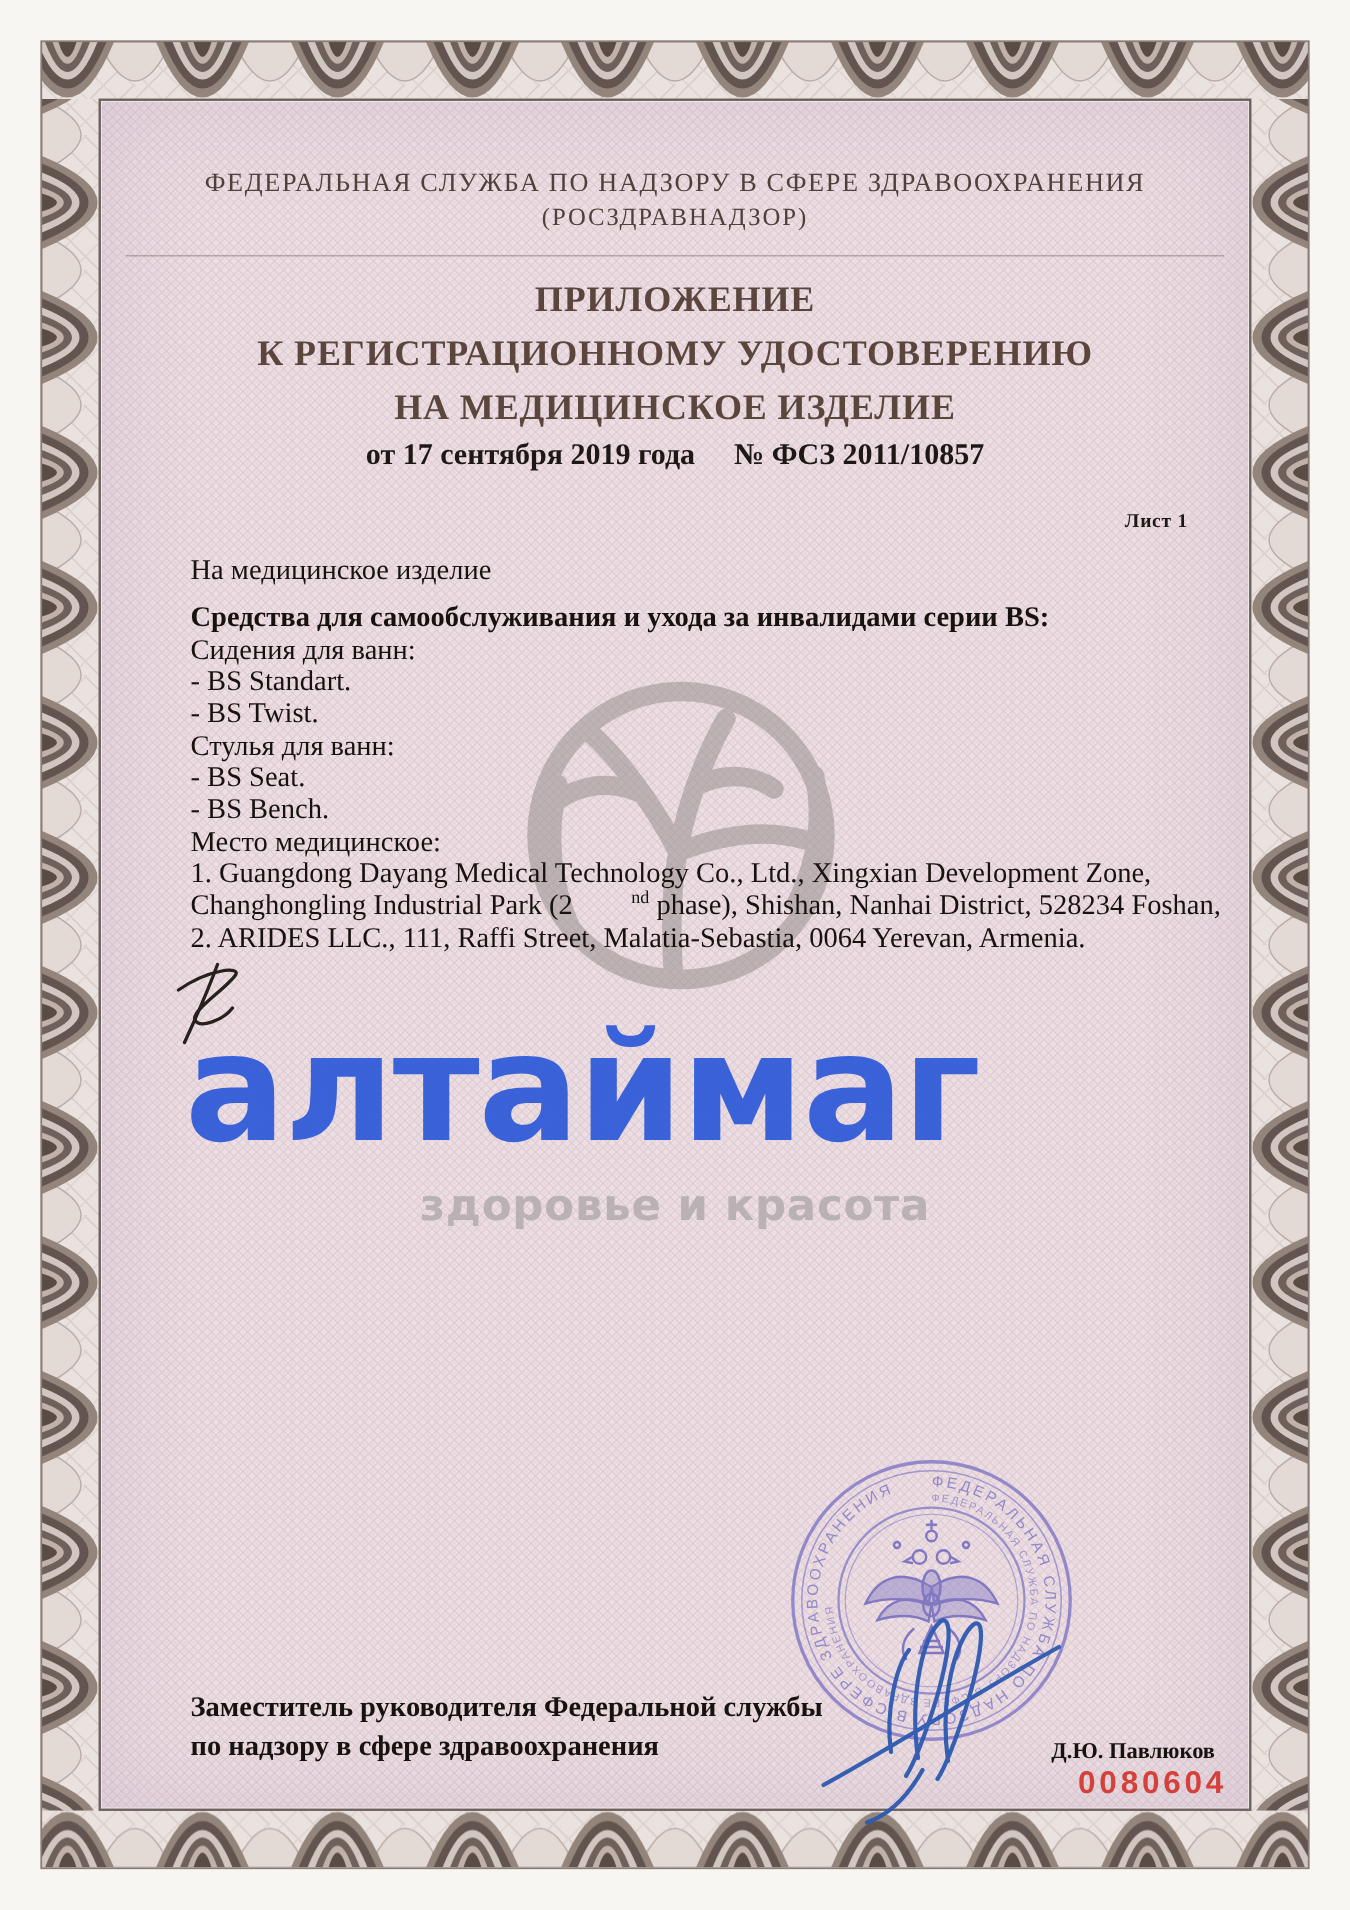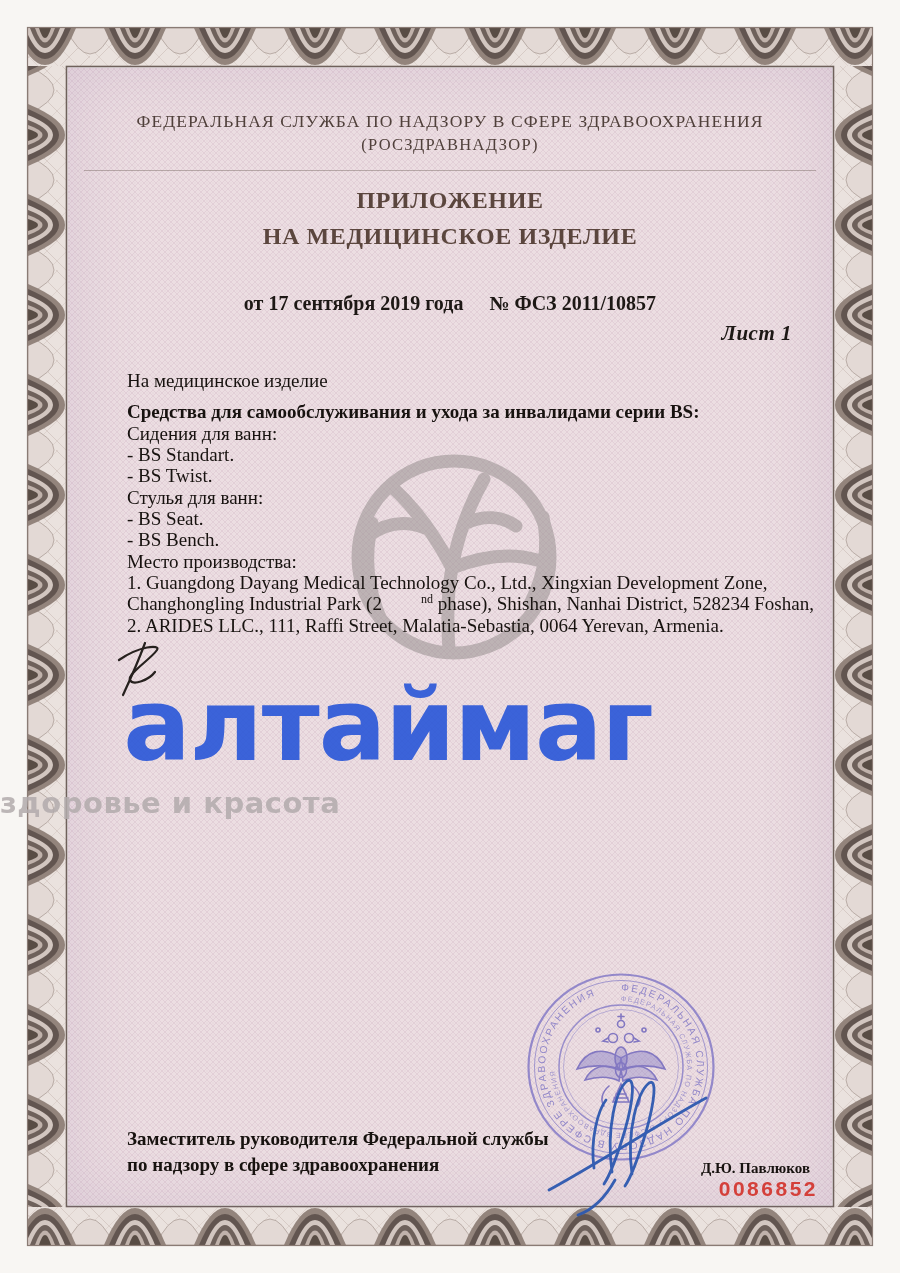--- a/index.html
+++ b/index.html
@@ -11,29 +11,29 @@
   .content-tint{position:absolute;left:67px;top:67px;width:766px;height:1140px;
       box-shadow:inset 0 0 70px rgba(140,110,160,.18);pointer-events:none;}
   .org{left:70px;top:109px;width:760px;text-align:center;color:#50403b;
        font-size:17.5px;letter-spacing:1.1px;line-height:24px;}
   .org .l2{font-size:16.5px;letter-spacing:1.3px;}
   .divider{left:84px;top:170px;width:732px;height:1px;background:rgba(120,104,98,.45);}
   .title{left:70px;top:182px;width:760px;text-align:center;color:#5b463e;font-weight:bold;
          font-size:24px;line-height:36px;letter-spacing:.6px;}
   .datarow{left:70px;top:292px;width:760px;display:flex;justify-content:center;gap:26px;
            font-weight:bold;color:#1d1815;font-size:20px;}
-  .sheet{top:321px;right:108px;font-weight:bold;color:#1d1815;font-size:21px;letter-spacing:.5px;font-style:italic;}
+  .sheet{top:339px;right:108px;font-weight:bold;color:#1d1815;font-size:13px;letter-spacing:.5px;}
   .body-text{left:127px;top:370px;width:690px;color:#17120f;font-size:19px;line-height:21.35px;}
   .body-text .ln{white-space:nowrap;}
   .body-text .b{font-weight:bold;margin-top:10px;}
   .sup{font-size:12px;vertical-align:super;line-height:0;padding-left:39px;}
   .wm-brand{left:0;top:676px;width:776px;text-align:center;
             font-family:"DejaVu Sans","Liberation Sans",sans-serif;font-weight:bold;
             font-size:100px;line-height:100px;letter-spacing:-1px;color:#1d4ed8;opacity:.85;}
-  .wm-tag{left:0;top:786px;width:900px;
+  .wm-tag{left:0;top:786px;width:900px;text-align:center;
           font-family:"DejaVu Sans","Liberation Sans",sans-serif;font-weight:bold;
           font-size:29px;letter-spacing:.5px;color:#b2abac;opacity:.85;}
   .foot-pos{left:127px;top:1126px;width:560px;font-weight:bold;color:#17120f;
             font-size:19px;line-height:26px;}
   .signer{top:1148px;right:90px;font-weight:bold;color:#17120f;font-size:15px;margin-top:12px;}
   .serial{top:1177px;right:82px;font-family:"Liberation Sans","DejaVu Sans",sans-serif;
           font-weight:bold;font-size:21px;letter-spacing:2.5px;color:#d4403a;}
 </style>
 </head>
 <body>
@@ -105,39 +105,40 @@
   <div class="abs wm-tag">здоровье и красота</div>
 
   <div class="abs org">
     <div>ФЕДЕРАЛЬНАЯ СЛУЖБА ПО НАДЗОРУ В СФЕРЕ ЗДРАВООХРАНЕНИЯ</div>
     <div class="l2">(РОСЗДРАВНАДЗОР)</div>
   </div>
   <div class="abs divider"></div>
 
   <div class="abs title">
     <div>ПРИЛОЖЕНИЕ</div>
+    <div>К РЕГИСТРАЦИОННОМУ УДОСТОВЕРЕНИЮ</div>
     <div>НА МЕДИЦИНСКОЕ ИЗДЕЛИЕ</div>
   </div>
 
   <div class="abs datarow">
     <span>от  17 сентября 2019 года</span>
     <span>№  ФСЗ 2011/10857</span>
   </div>
   <div class="abs sheet">Лист  1</div>
 
   <div class="abs body-text">
     <div class="ln">На медицинское изделие</div>
     <div class="ln b">Средства для самообслуживания и ухода за инвалидами серии BS:</div>
     <div class="ln">Сидения для ванн:</div>
     <div class="ln">- BS Standart.</div>
     <div class="ln">- BS Twist.</div>
     <div class="ln">Стулья для ванн:</div>
     <div class="ln">- BS Seat.</div>
     <div class="ln">- BS Bench.</div>
-    <div class="ln">Место производства:</div>
+    <div class="ln">Место медицинское:</div>
     <div class="ln">1. Guangdong Dayang Medical Technology Co., Ltd., Xingxian Development Zone,</div>
     <div class="ln"><span>Changhongling Industrial Park (2</span><span class="sup">nd</span><span> phase), Shishan, Nanhai District, 528234 Foshan,</span></div>
     <div class="ln">2. ARIDES LLC., 111, Raffi Street, Malatia-Sebastia, 0064 Yerevan, Armenia.</div>
   </div>
 
   <svg class="layer" style="left:105px;top:638px" width="90" height="62" viewBox="0 0 90 62" aria-hidden="true">
     <g stroke="#26211e" stroke-width="2.2" fill="none" stroke-linecap="round">
       <path d="M14,22 C34,8 56,6 52,12 C46,21 22,36 25,42 C28,48 44,42 50,34"></path>
       <path d="M40,5 C33,24 24,44 18,57"></path>
     </g>
@@ -188,15 +189,15 @@
       <path d="M615,1180 C605,1198 592,1210 578,1215"></path>
       <path d="M594,1168 C590,1140 598,1110 606,1100"></path>
     </g>
   </svg>
 
   <div class="abs foot-pos">
     <div>Заместитель руководителя Федеральной службы</div>
     <div>по надзору в сфере здравоохранения</div>
   </div>
   <div class="abs signer">Д.Ю. Павлюков</div>
-  <div class="abs serial">0086852</div>
+  <div class="abs serial">0080604</div>
 
 </div>
 
 </body></html>

